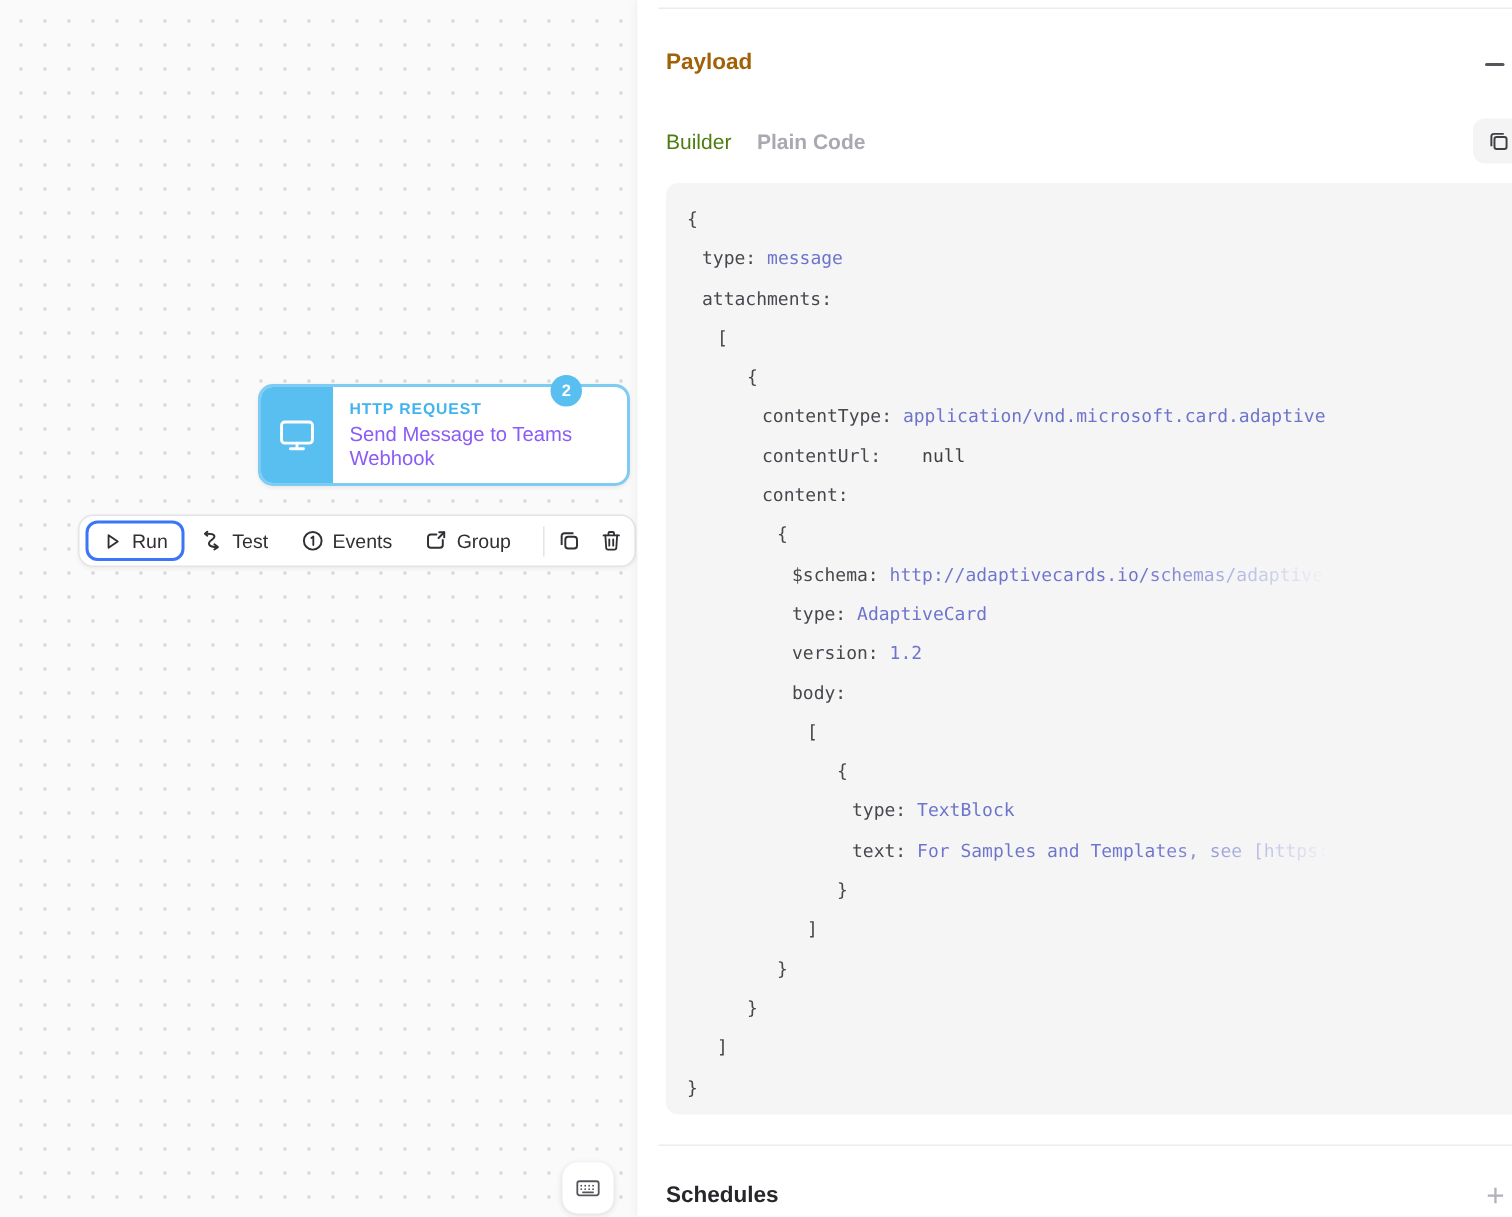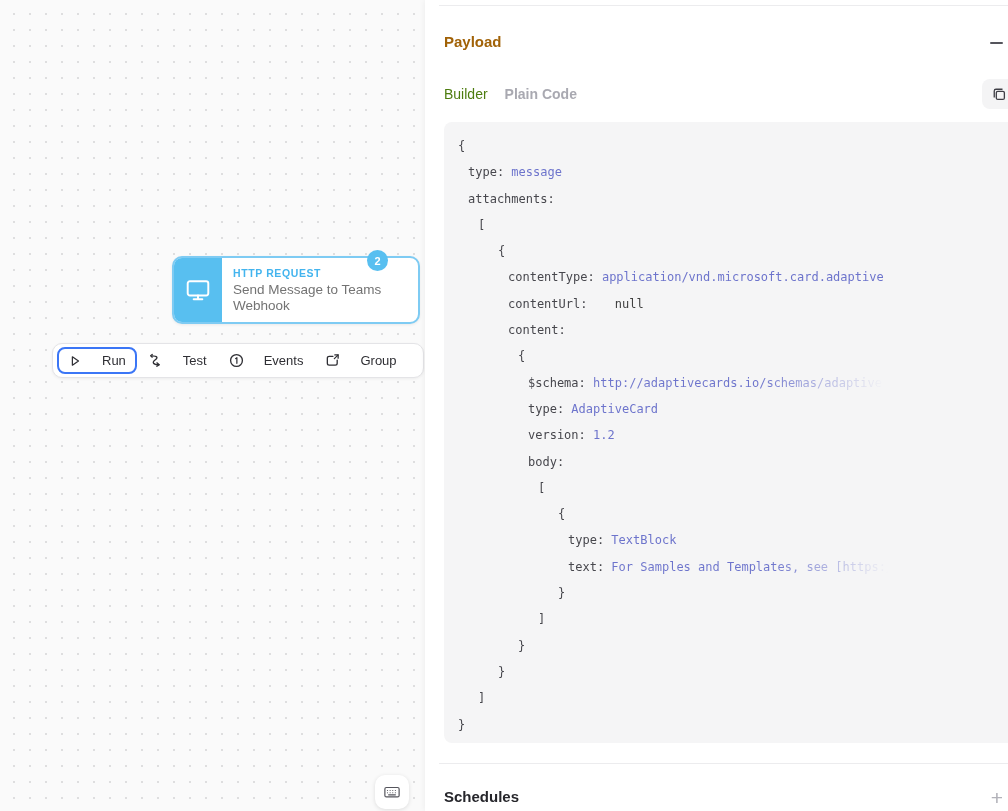--- a/index.html
+++ b/index.html
@@ -13,29 +13,29 @@
     background-size:16px 16px; background-position:6px 6px; }
 
   .node { position:absolute; left:140px; top:256px; width:248px; height:68px;
     background:#fff; border:2px solid #7ecbf3; border-radius:10px;
     display:flex; overflow:hidden; box-shadow:0 1px 3px rgba(0,0,0,.07);margin-left:32px; }
   .node-icon-wrap { width:48px; flex:0 0 48px; background:#58bff0;
     display:flex; align-items:center; justify-content:center; }
   .node-text { padding:9px 10px 0 11px; }
   .node-cat { font-size:10.5px; font-weight:700; letter-spacing:.6px;
     color:#43b4ee; margin-bottom:3px; }
-  .node-title { font-size:13.5px; line-height:16px; color:#737373; max-width:180px; }
+  .node-title { font-size:13.5px; line-height:16px; color:#8b5cf6; max-width:180px; }
   .node-badge { position:absolute; left:367px; top:250px; width:21px; height:21px;
     border-radius:50%; background:#58bff0; color:#fff; font-size:11px; font-weight:700;
     display:flex; align-items:center; justify-content:center; z-index:3; }
 
   .toolbar { position:absolute; left:52px; top:343px; width:372px; height:35px;
     background:#fff; border:1px solid #e4e4e7; border-radius:10px;
     display:flex; align-items:center; box-shadow:0 1px 3px rgba(0,0,0,.06); padding:0 4px; }
-  .tb-btn { display:flex; align-items:center; gap:20px; height:27px; padding:0 11px;
+  .tb-btn { display:flex; align-items:center; gap:6px; height:27px; padding:0 11px;
     border-radius:8px; font-size:13px; color:#2f2f34; cursor:pointer; white-space:nowrap; }
   .tb-btn.focused { border:2px solid #3b76f6; padding:0 9px; }
   .tb-sep { width:1px; height:20px; background:#e4e4e7; margin:0 6px 0 10px; }
   .tb-icon-btn { width:30px; height:27px; display:flex; align-items:center;
     justify-content:center; border-radius:8px; cursor:pointer; }
   .tb-icon-btn + .tb-icon-btn { margin-left:6px; }
   svg.ic { display:block; }
 
   .kb-btn { position:absolute; left:375px; top:775px; width:34px; height:34px;
     background:#fff; border-radius:10px; box-shadow:0 1px 4px rgba(0,0,0,.12);

